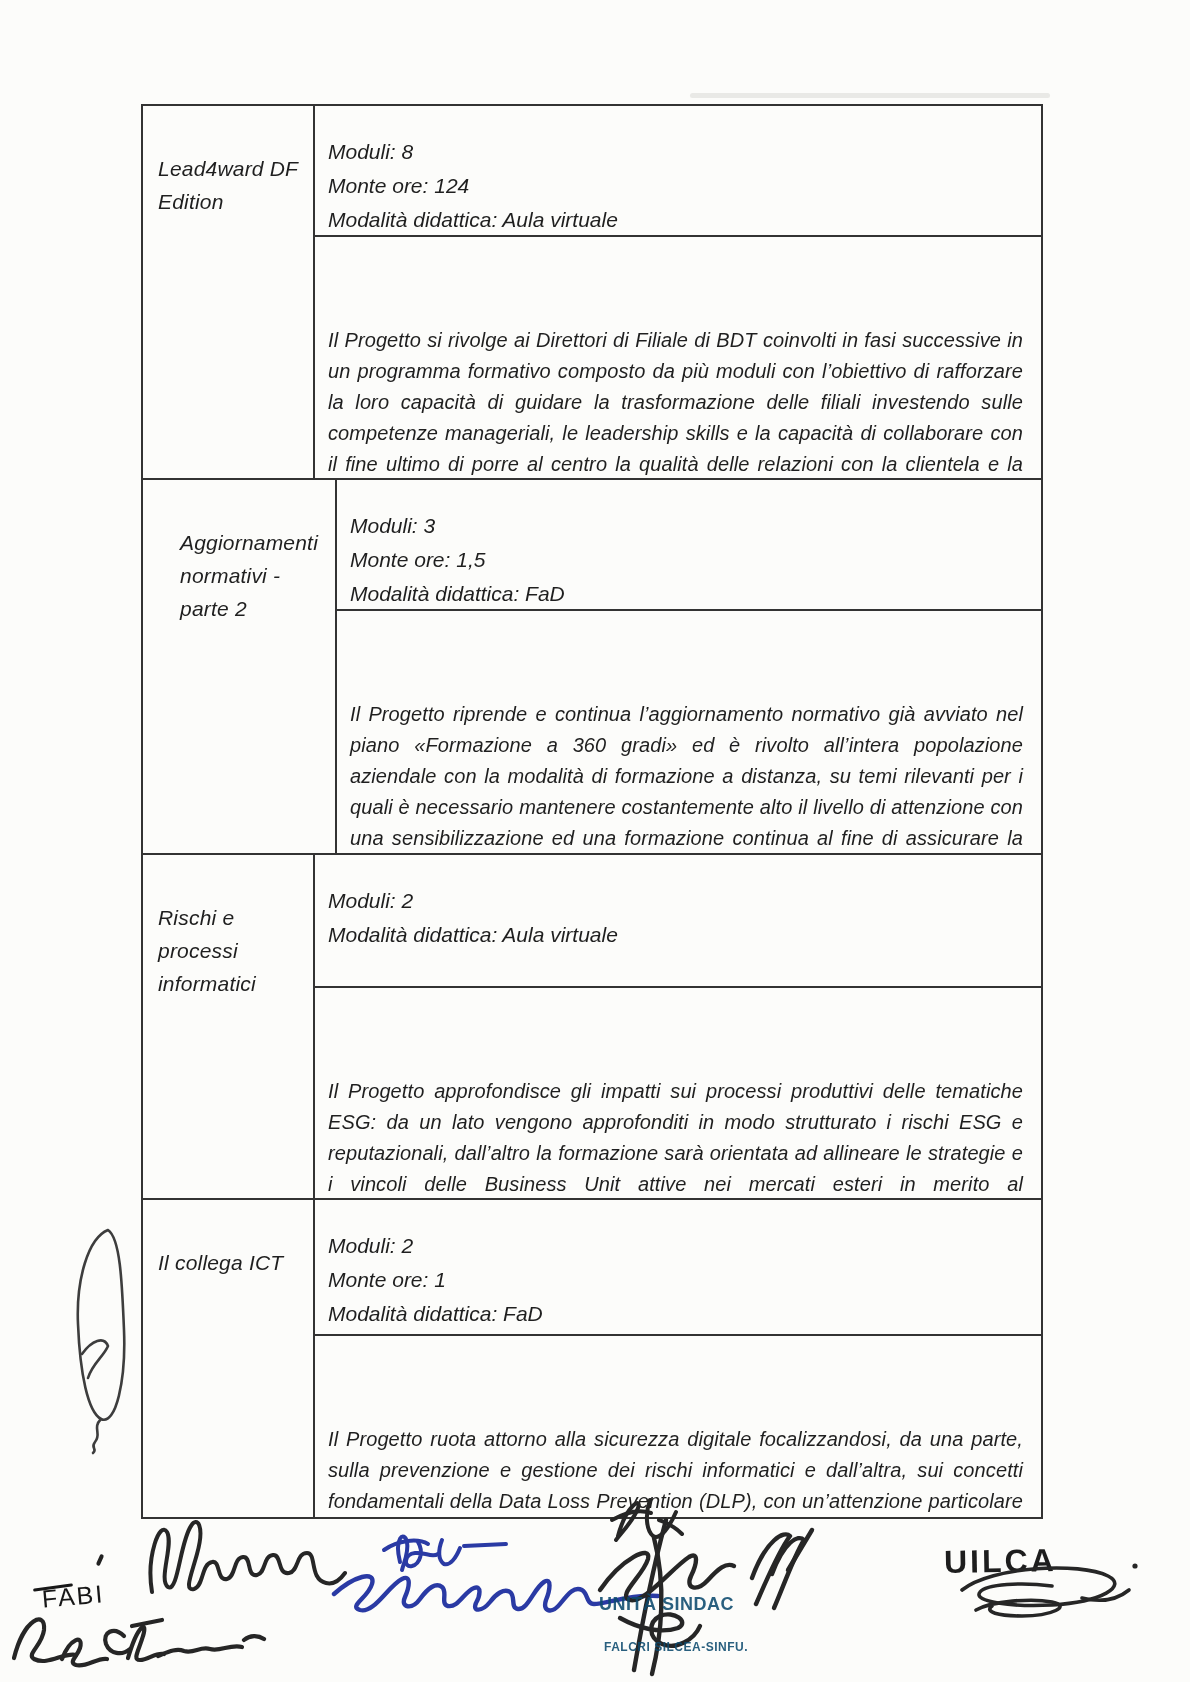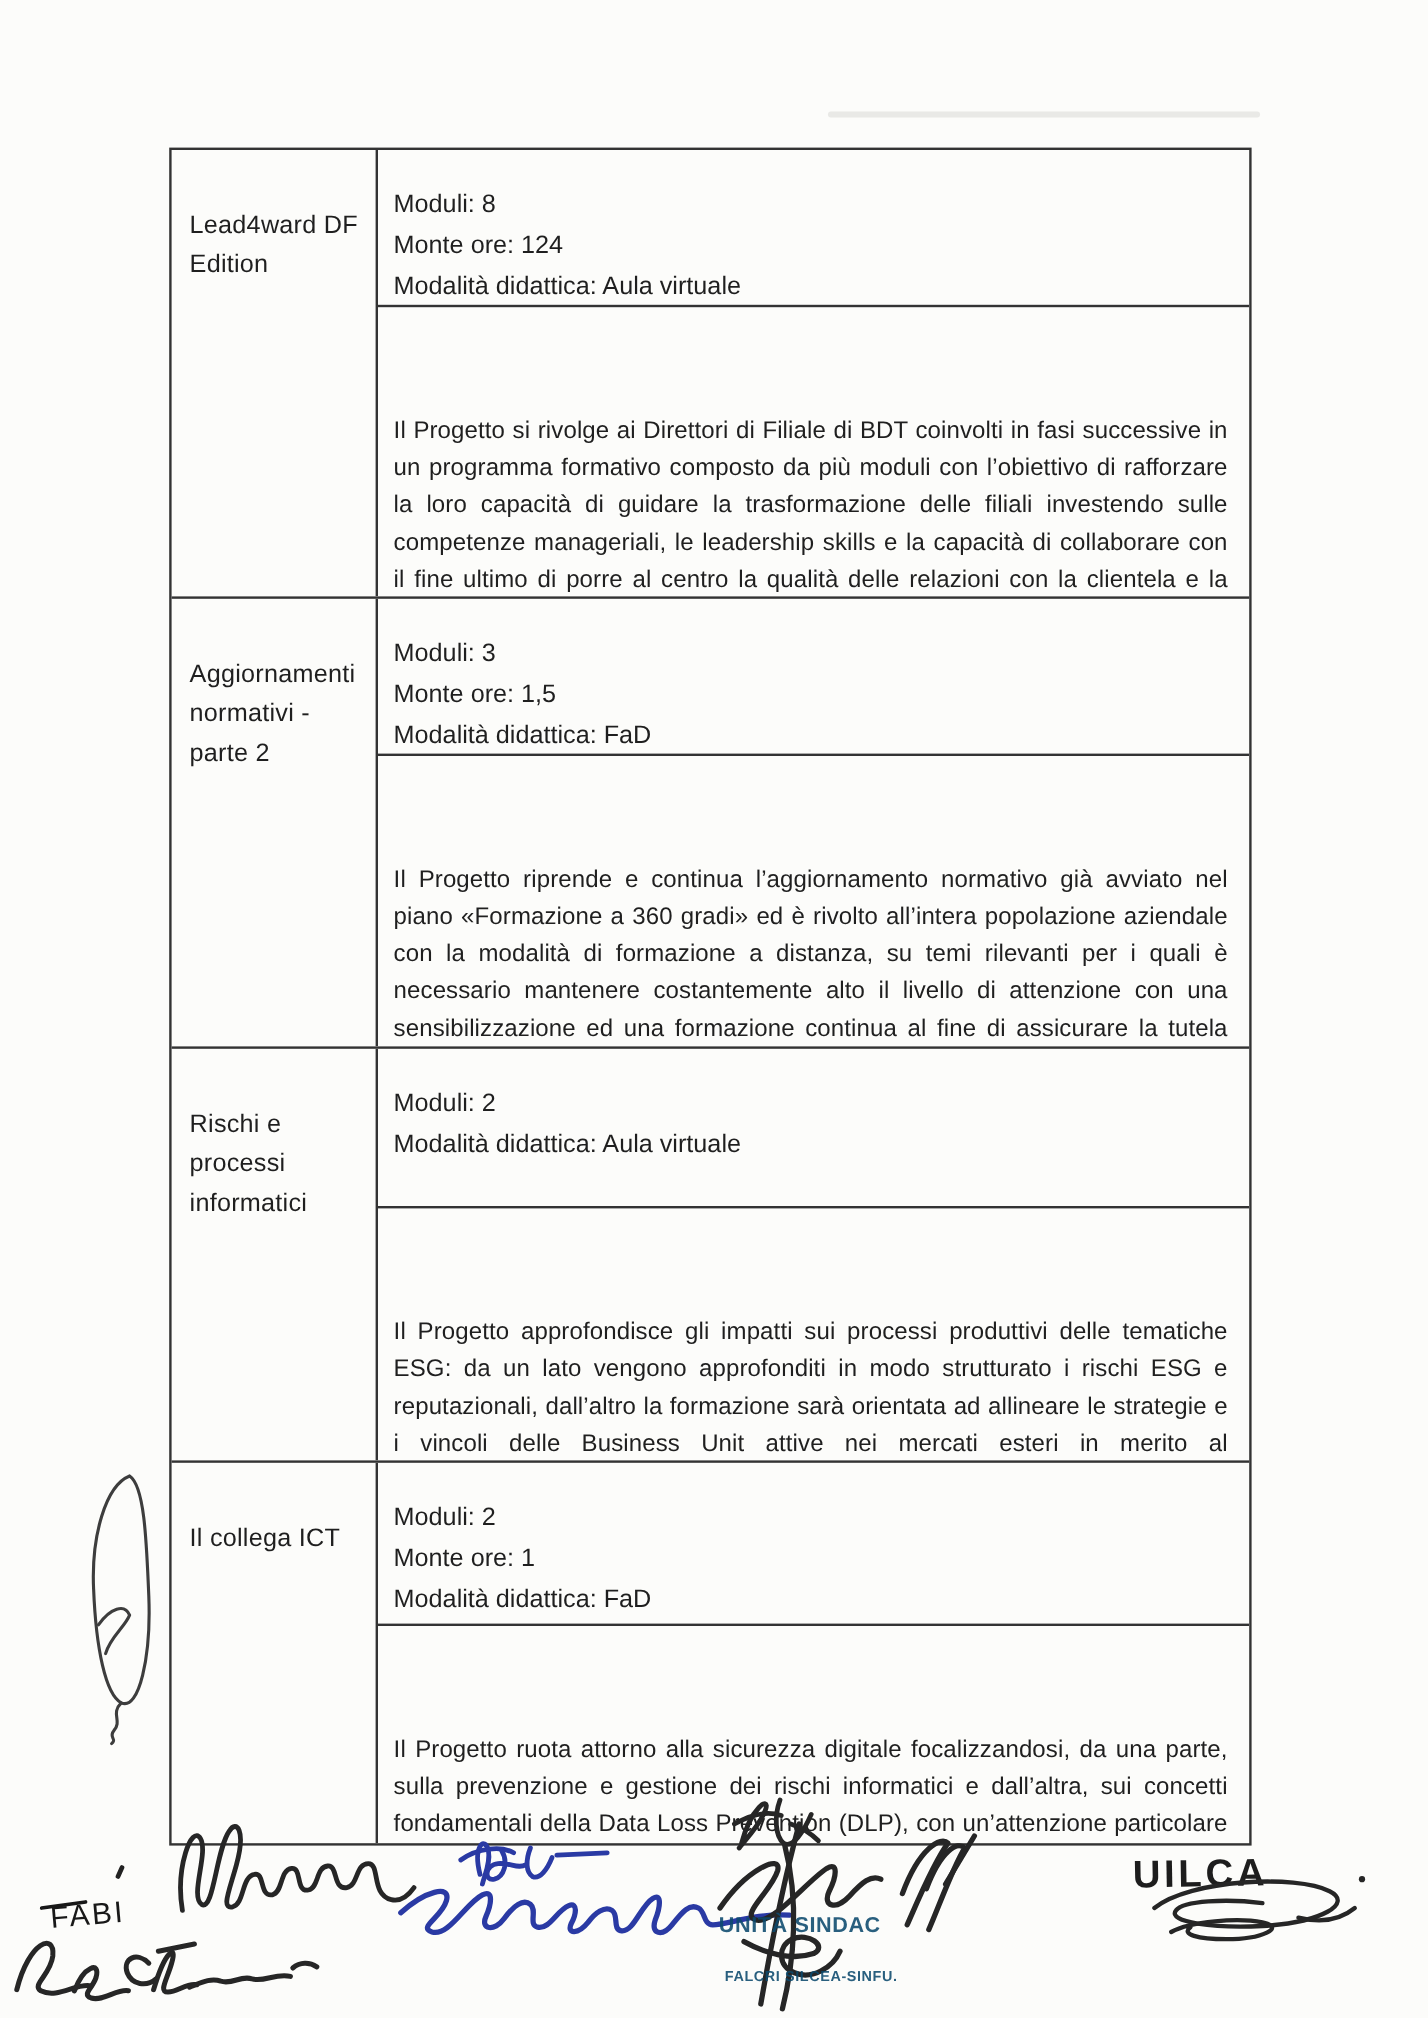--- a/index.html
+++ b/index.html
@@ -10,29 +10,30 @@
     background:#fcfcfa;
     font-family:"Liberation Sans", sans-serif;
     color:#1f1f1f;
     overflow:hidden;
     margin:0 auto;
   }
   *{box-sizing:border-box;}
 
   
   .course-table{
-    position:absolute;left:141px;top:123px;
+    position:absolute;left:141px;top:104px;
     width:902px;height:1415px;
     border:2px solid #333;
     display:flex;flex-direction:column;
     background:transparent;
+    font-style:italic;
   }
   .course-row{display:flex;border-bottom:2px solid #333;overflow:hidden;}
   .course-row.r1{height:374px;}
-  .course-row.r2{height:375px;}
+  .course-row.r2{height:375px;padding-left:22px;}
   .course-row.r3{height:345px;}
   .course-row.r4{flex:1;border-bottom:none;}
   .name-cell{
     width:172px;flex:0 0 172px;
     border-right:2px solid #333;
     padding:46px 10px 0 15px;
     font-size:21px;line-height:33px;
     letter-spacing:.2px;
   }
   .right-col{flex:1;display:flex;flex-direction:column;min-width:0;}

